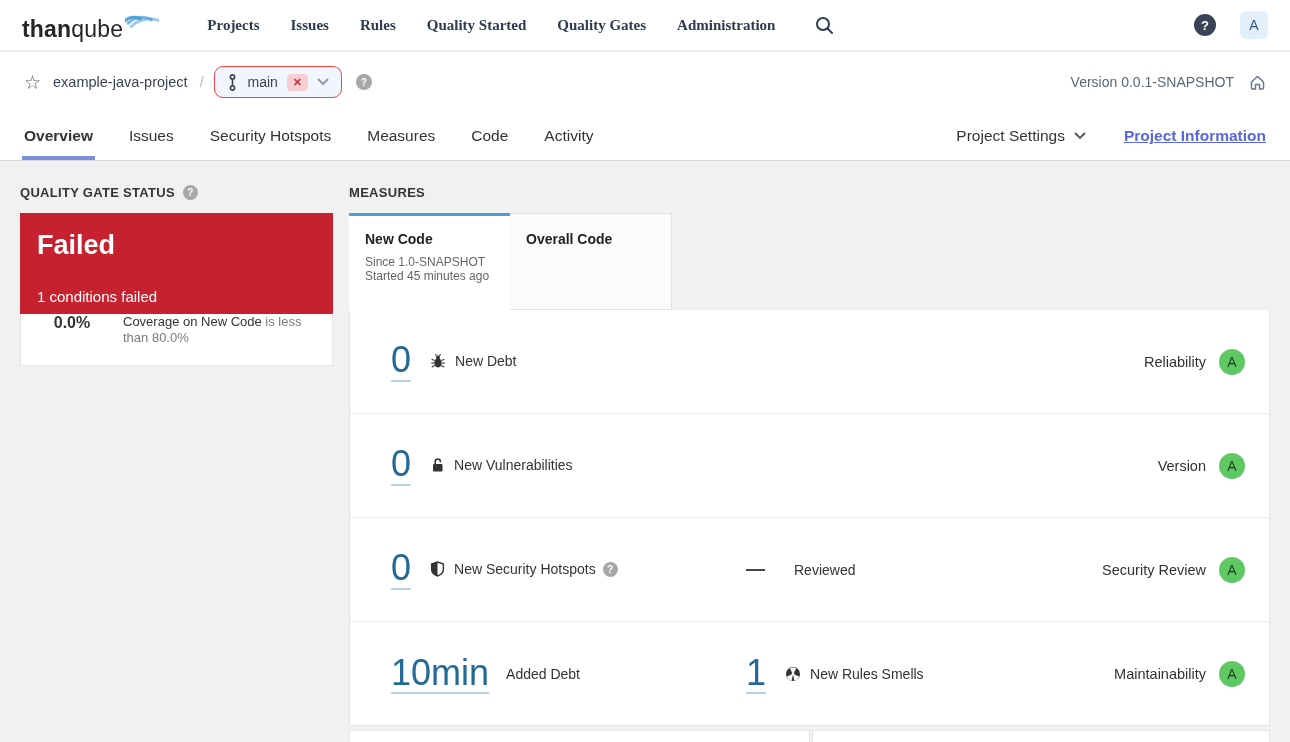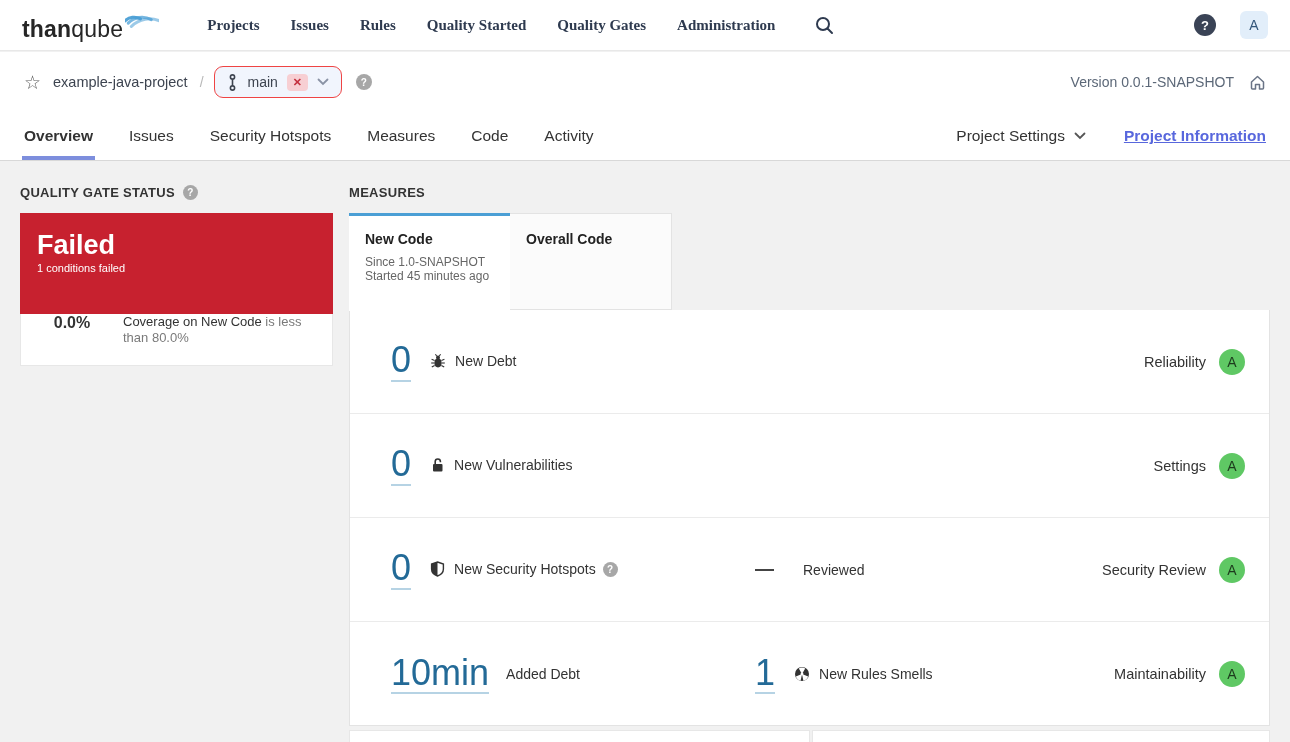--- a/index.html
+++ b/index.html
@@ -54,41 +54,41 @@
   .proj-info { font-size:15.5px; font-weight:700; color:var(--info-link,#5867dd); text-decoration:underline; cursor:pointer; }
 
   
   .content { position:absolute; top:162px; left:0; width:1290px; height:580px; background:#f1f1f1; }
   .panel-label { font-size:13px; font-weight:700; color:#333; letter-spacing:.3px; display:flex; align-items:center; gap:8px; }
 
   
   .qg { position:absolute; left:20px; top:23px; width:313px; }
   .qg-failed { margin-top:13px; background:var(--failed-red,#c7212f); color:#fff; padding:17px 17px 14px; height:101px; }
   .qg-status { font-size:27px; font-weight:700; }
-  .qg-summary { font-size:11px; margin-top:1px; }
+  .qg-summary { font-size:15px; margin-top:27px; }
   .qg-cond { background:#fff; height:52px; display:flex; border:1px solid #e7e7e7; border-top:none; }
   .qg-cond-val { width:102px; text-align:center; font-size:16px; font-weight:700; color:#333; }
   .qg-cond-text { font-size:13px; line-height:16px; width:205px; color:#333; }
   .qg-cond-text .muted { color:#7a7a7a; }
 
   
   .measures { position:absolute; left:349px; top:23px; width:921px; }
   .m-tabs { display:flex; margin-top:13px; height:97px; }
   .m-tab { width:161px; padding:17px 16px; cursor:pointer; }
   .m-tab.active { background:#fff; border-top:3px solid var(--brand-blue,#4b9fd5); padding-top:15px; position:relative; z-index:2; height:98px; }
   .m-tab.inactive { background:#fbfbfb; border:1px solid #e3e3e3; border-left:none; width:162px; }
   .m-tab-title { font-size:14px; font-weight:700; color:#222; }
   .m-tab-sub { font-size:12px; color:#666; margin-top:8px; }
   .m-tab-sub + .m-tab-sub { margin-top:0; }
 
   .m-panel { background:#fff; border:1px solid #e3e3e3; border-top:none; height:416px; position:relative; }
   .m-row { position:relative; height:104px; display:flex; align-items:center; border-bottom:1px solid #ebebeb; }
   .m-row:last-child { border-bottom:none; }
   .m-left { display:flex; align-items:center; padding-left:41px; }
-  .m-mid { position:absolute; left:405px; display:flex; align-items:center; }
+  .m-mid { position:absolute; left:396px; display:flex; align-items:center; }
   .m-right { position:absolute; right:24px; display:flex; align-items:center; gap:13px; }
   .big-num { font-size:36px; font-weight:300; color:var(--link-blue,#236a97); line-height:1.05;
              border-bottom:2px solid #b6d3e4; padding-bottom:1px; cursor:pointer; text-decoration:none; }
   .m-icon { margin-left:19px; margin-right:9px; display:flex; align-items:center; }
   .m-label { font-size:14px; color:#333; }
   .m-label-help { margin-left:7px; width:15px; height:15px; cursor:pointer; }
   .rating-label { font-size:14.5px; color:#333; }
   .rating-badge { width:26px; height:26px; border-radius:50%; background:var(--rating-a-green,#5fc864);
                   color:#1d3b1d; font-size:14px; display:flex; align-items:center; justify-content:center; }
   .dash { display:inline-block; width:19px; height:2px; background:#444; margin-right:29px; }
@@ -243,21 +243,21 @@
             <a class="big-num">0</a>
             <span class="m-icon">
               <svg width="15" height="16" viewBox="0 0 15 16">
                 <rect x="3" y="7" width="9.5" height="7.5" rx="1" fill="#333"></rect>
                 <path d="M5.2 7 V4.6 a2.6 2.6 0 0 1 5.2 0 V5.2" fill="none" stroke="#333" stroke-width="1.6"></path>
               </svg>
             </span>
             <span class="m-label">New Vulnerabilities</span>
           </div>
           <div class="m-right">
-            <span class="rating-label">Settings</span>
+            <span class="rating-label">Version</span>
             <span class="rating-badge">A</span>
           </div>
         </div>
 
         <div class="m-row">
           <div class="m-left">
             <a class="big-num">0</a>
             <span class="m-icon">
               <svg width="15" height="16" viewBox="0 0 15 16">
                 <path d="M7.5 1 L13.4 3 V8 C13.4 11.6 10.6 13.9 7.5 15 C4.4 13.9 1.6 11.6 1.6 8 V3 Z" fill="none" stroke="#333" stroke-width="1.4"></path>

